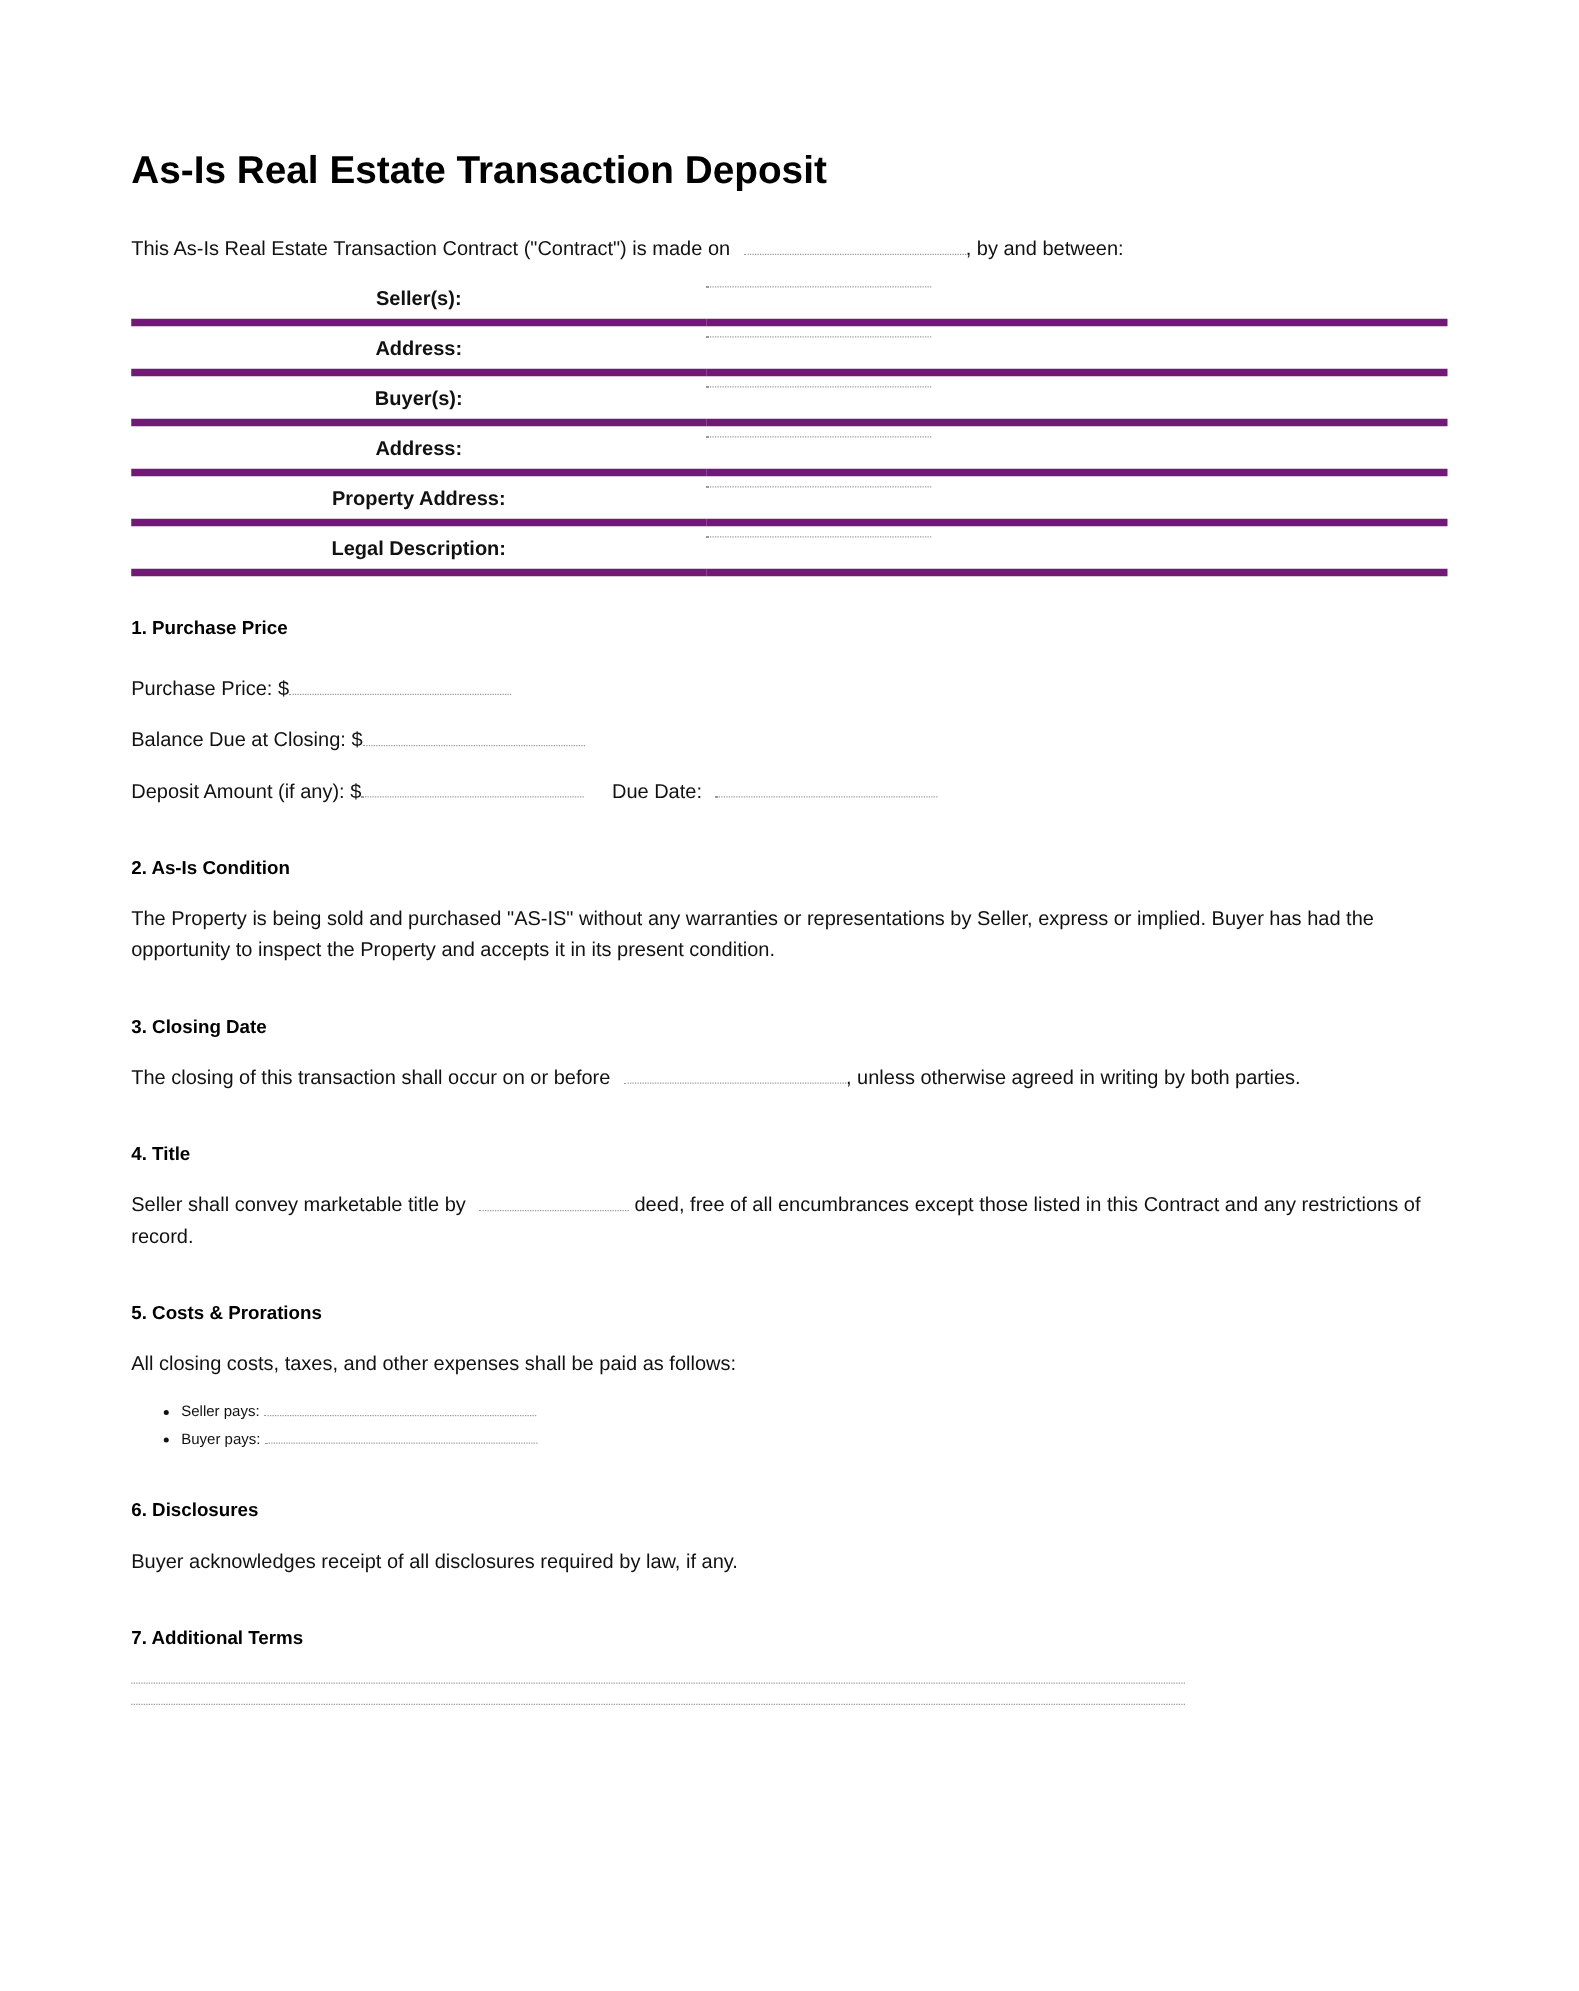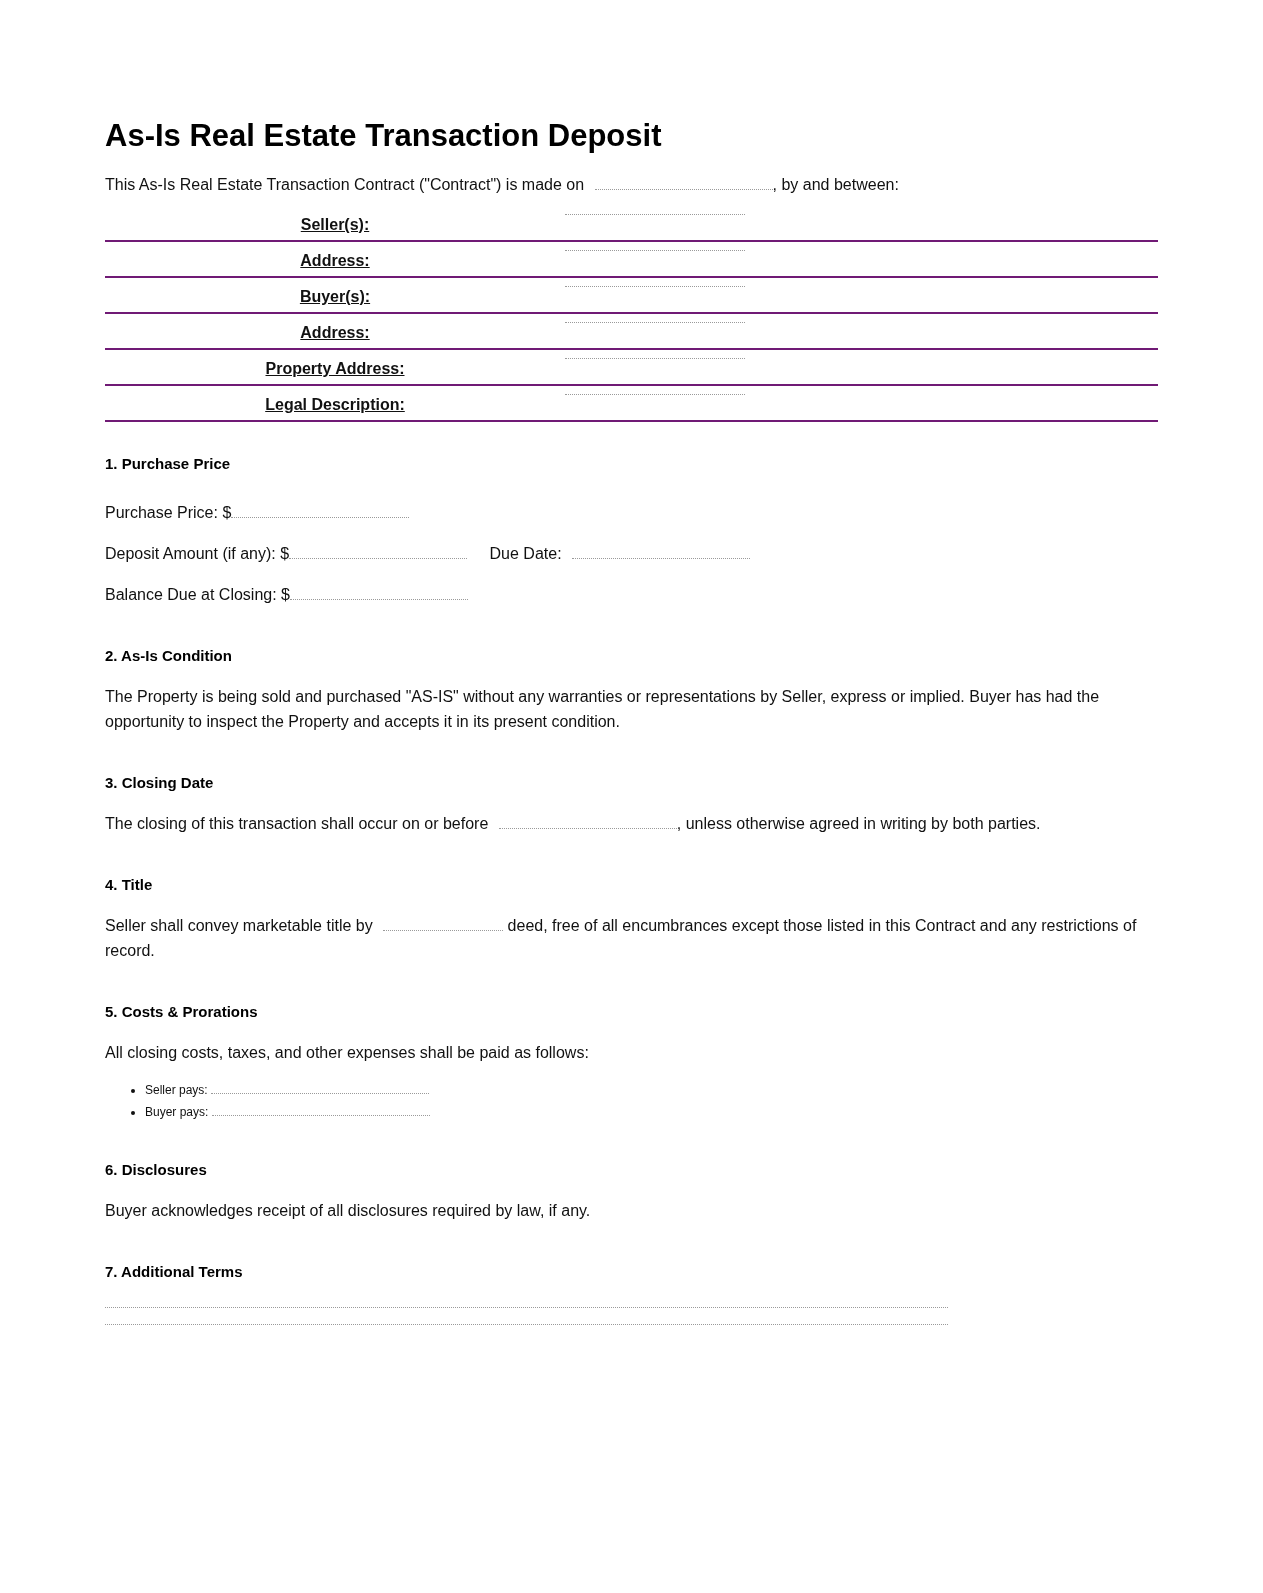--- a/index.html
+++ b/index.html
@@ -6,36 +6,35 @@
   body {
     width: 1263px; min-height: 1593px;
     font-family: "Liberation Sans", sans-serif;
     color: #111111;
   }
   .page { padding: 0 105px; position: relative; }
   h1 {
     font-size: 31px; font-weight: bold; margin: 0;
     padding-top: 117px; line-height: 38px; color: #000;
   }
-  .intro { font-size: 16px; margin: 18px 0 0 0; line-height: 24px; }
+  .intro { font-size: 16px; margin: 32px 0 0 0; line-height: 24px; }
   .blank {
     display: inline-block; border-bottom: 1px dotted #9a9a9a;
     height: 16px; vertical-align: baseline;
   }
   .blank.w178 { width: 178px; }
   .blank.w120 { width: 120px; }
   .blank.w220 { width: 218px; }
   .blank.gap { margin-left: 6px; }
   table.parties {
     width: 1053px; border-collapse: collapse; margin-top: 9px;
   }
   table.parties td {
-    height: 34px; border-bottom: 2px solid #701a75; padding: 0;
+    height: 34px; border-bottom: 6px solid #701a75; padding: 0;
     vertical-align: top;
-    text-decoration: underline;
   }
   table.parties td.label {
     width: 460px; text-align: center; font-weight: bold; font-size: 16px;
     line-height: 16px; padding-top: 11px; height: 23px;
   }
   table.parties td.val { position: relative; }
   table.parties td.val .fieldline {
     position: absolute; left: 0; top: 0; width: 180px; height: 8px;
     border-bottom: 1px dotted #9a9a9a;
   }
@@ -108,26 +107,26 @@
     </tr>
   </tbody>
     </table>
 
   <div class="sec1">
     <h2>1. Purchase Price</h2>
     <p>
       <span>Purchase Price: $</span><span class="blank w178"></span>
     </p>
     <p>
+      <span>Balance Due at Closing: $</span><span class="blank w178"></span>
+    </p>
+    <p>
       <span>Deposit Amount (if any): $</span><span class="blank w178"></span>
       <span class="duedate">Due Date:</span>
       <span class="blank w178 gap"></span>
-    </p>
-    <p>
-      <span>Balance Due at Closing: $</span><span class="blank w178"></span>
     </p>
   </div>
 
   <div class="sec">
     <h2>2. As-Is Condition</h2>
     <p>The Property is being sold and purchased "AS-IS" without any warranties or representations by Seller, express or implied. Buyer has had the opportunity to inspect the Property and accepts it in its present condition.</p>
   </div>
 
   <div class="sec">
     <h2>3. Closing Date</h2>

